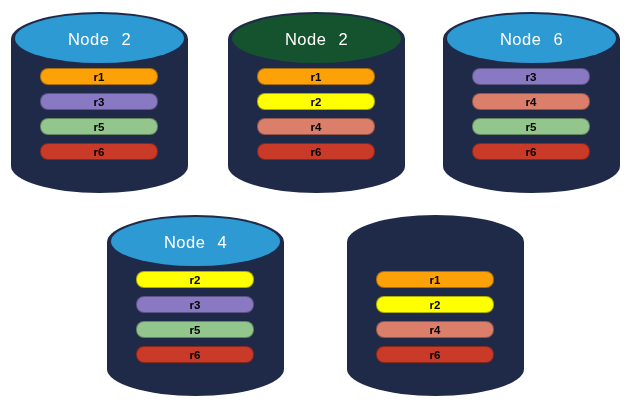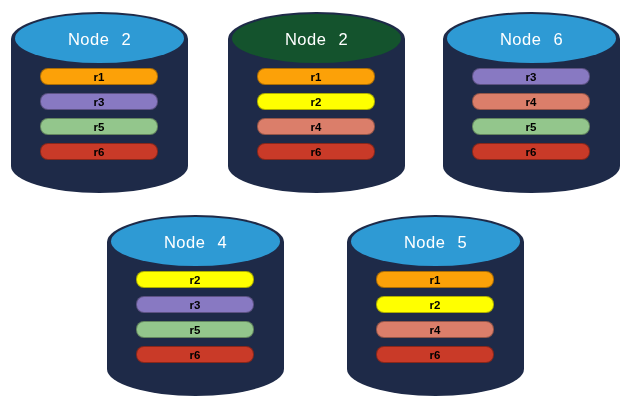--- a/index.html
+++ b/index.html
@@ -121,23 +121,20 @@
       </div>
       <div class="bars">
         <div class="bar" style="background: rgb(255, 255, 0); color: rgb(0, 0, 0);">r2</div>
         <div class="bar" style="background: rgb(136, 121, 194); color: rgb(0, 0, 0);">r3</div>
         <div class="bar" style="background: rgb(147, 198, 140); color: rgb(0, 0, 0);">r5</div>
         <div class="bar" style="background: rgb(201, 58, 40); color: rgb(0, 0, 0);">r6</div>
       </div>
     </div>
     <div class="cyl pos-5">
       <div class="cyl-shape" style="background: rgb(30, 42, 72);"></div>
-      <div class="cyl-ellipse" style="background: rgb(46, 154, 212);">
-        <span class="node-label" style="color: rgb(255, 255, 255);">Node 5</span>
-      </div>
       <div class="bars">
         <div class="bar" style="background: rgb(252, 161, 8); color: rgb(0, 0, 0);">r1</div>
         <div class="bar" style="background: rgb(255, 255, 0); color: rgb(0, 0, 0);">r2</div>
         <div class="bar" style="background: rgb(219, 126, 106); color: rgb(0, 0, 0);">r4</div>
         <div class="bar" style="background: rgb(201, 58, 40); color: rgb(0, 0, 0);">r6</div>
       </div>
     </div>
   </div>
 
 </body></html>

